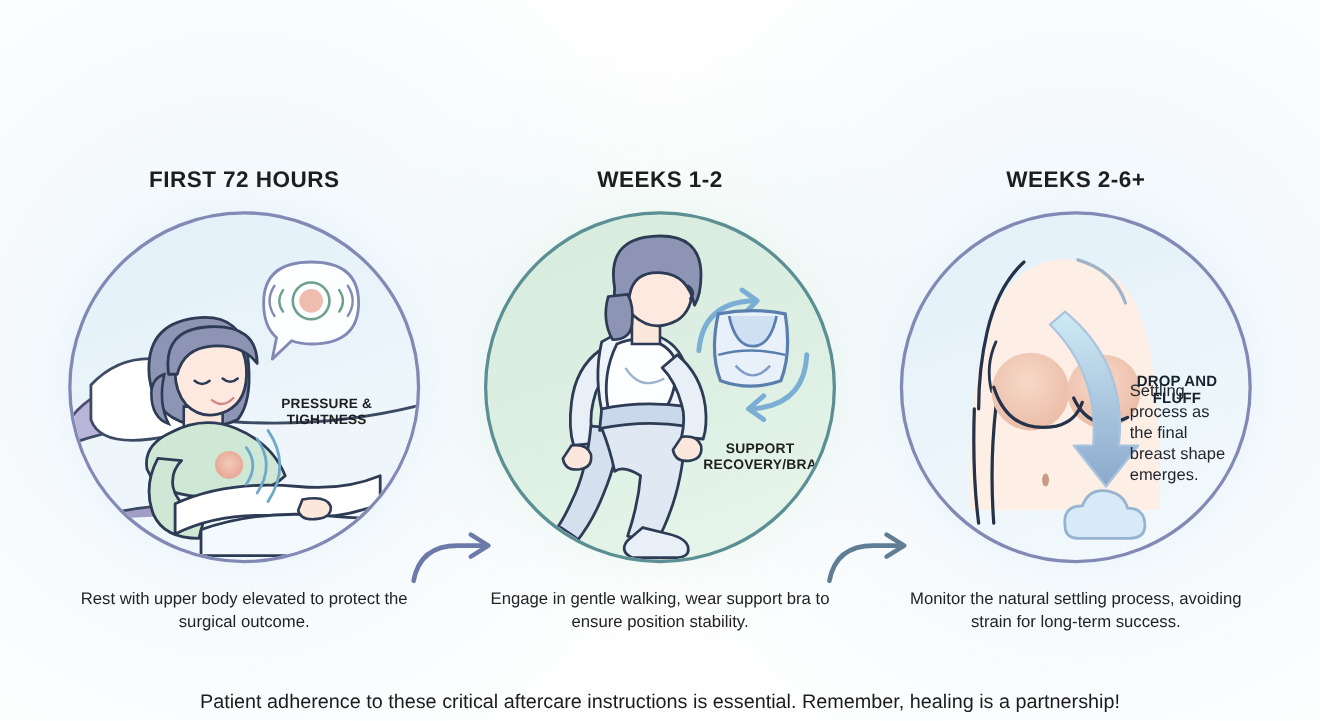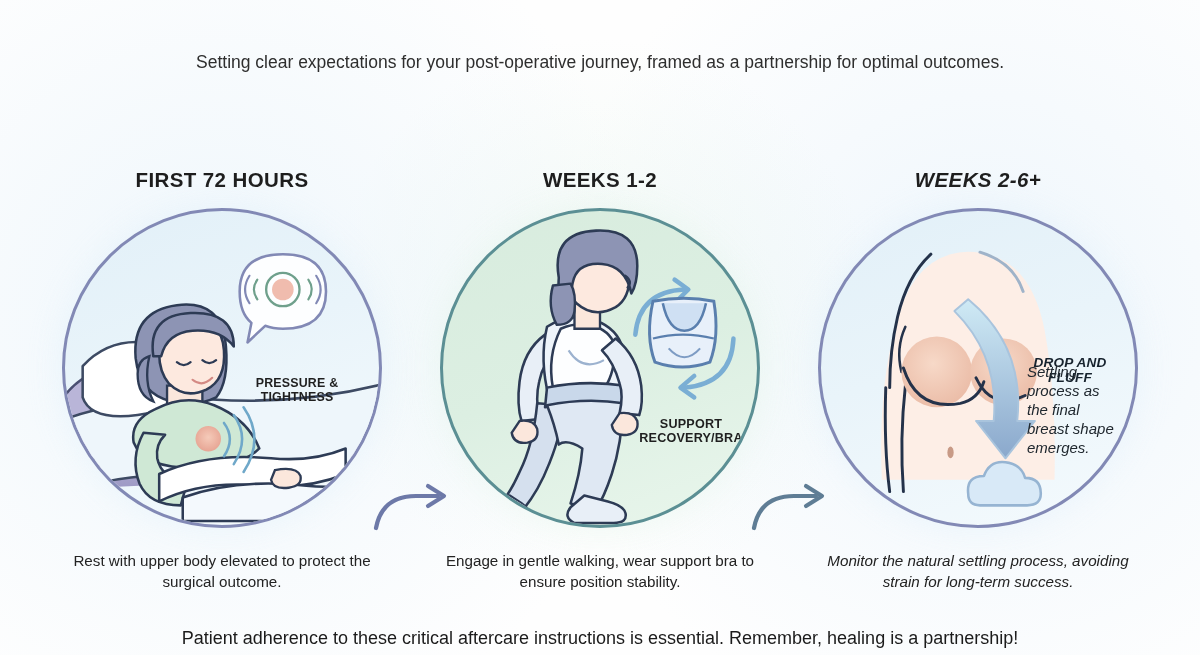--- a/index.html
+++ b/index.html
@@ -23,24 +23,24 @@
   h1{
     margin:0;font-size:31px;line-height:40px;letter-spacing:.2px;font-weight:400;
   }
   .t-main{color:#4a88a8;font-weight:bold;letter-spacing:.3px;}
   .t-sub{color:#253342;font-weight:400;}
   .subtitle{
     margin-top:10px;font-size:17.5px;color:#2e2e2e;line-height:24px;font-weight:400;
   }
   
   .stages{position:absolute;top:152px;left:0;width:1200px;height:430px;}
-  .stage{position:absolute;width:360px;top:16px;}
+  .stage{position:absolute;width:360px;top:0;}
   .stage.s1{left:42px;}
   .stage.s2{left:420px;}
-  .stage.s3{left:798px;font-style:italic;}
+  .stage.s3{left:798px;}
   .stage-title{
     text-align:center;font-size:20.5px;font-weight:bold;color:#1d1d1d;
     letter-spacing:.4px;height:26px;
   }
   .circle-wrap{position:relative;width:320px;height:320px;margin:14px auto 0;}
   .glow{
     position:absolute;inset:-14px;border-radius:50%;
     filter:blur(14px);opacity:.75;
   }
   .glow.blue{background:radial-gradient(circle,rgba(206,231,247,.95) 40%,rgba(255,255,255,0) 72%);}
@@ -78,21 +78,20 @@
     position:absolute;left:0;top:628px;width:1200px;text-align:center;
     font-size:18px;color:#1b1b1b;
   }
 </style>
 </head>
 <body>
 
 <div class="page">
 
   <div class="header">
-    <div class="subtitle">Setting clear expectations for your post-operative journey, framed as a partnership for optimal outcomes.</div>
   </div>
 
   <div class="stages">
 
     <div class="stage s1">
       <div class="stage-title">FIRST 72 HOURS</div>
       <div class="circle-wrap">
         <div class="glow blue"></div>
         <div class="circle c-blue">
           <svg viewBox="0 0 320 320">

